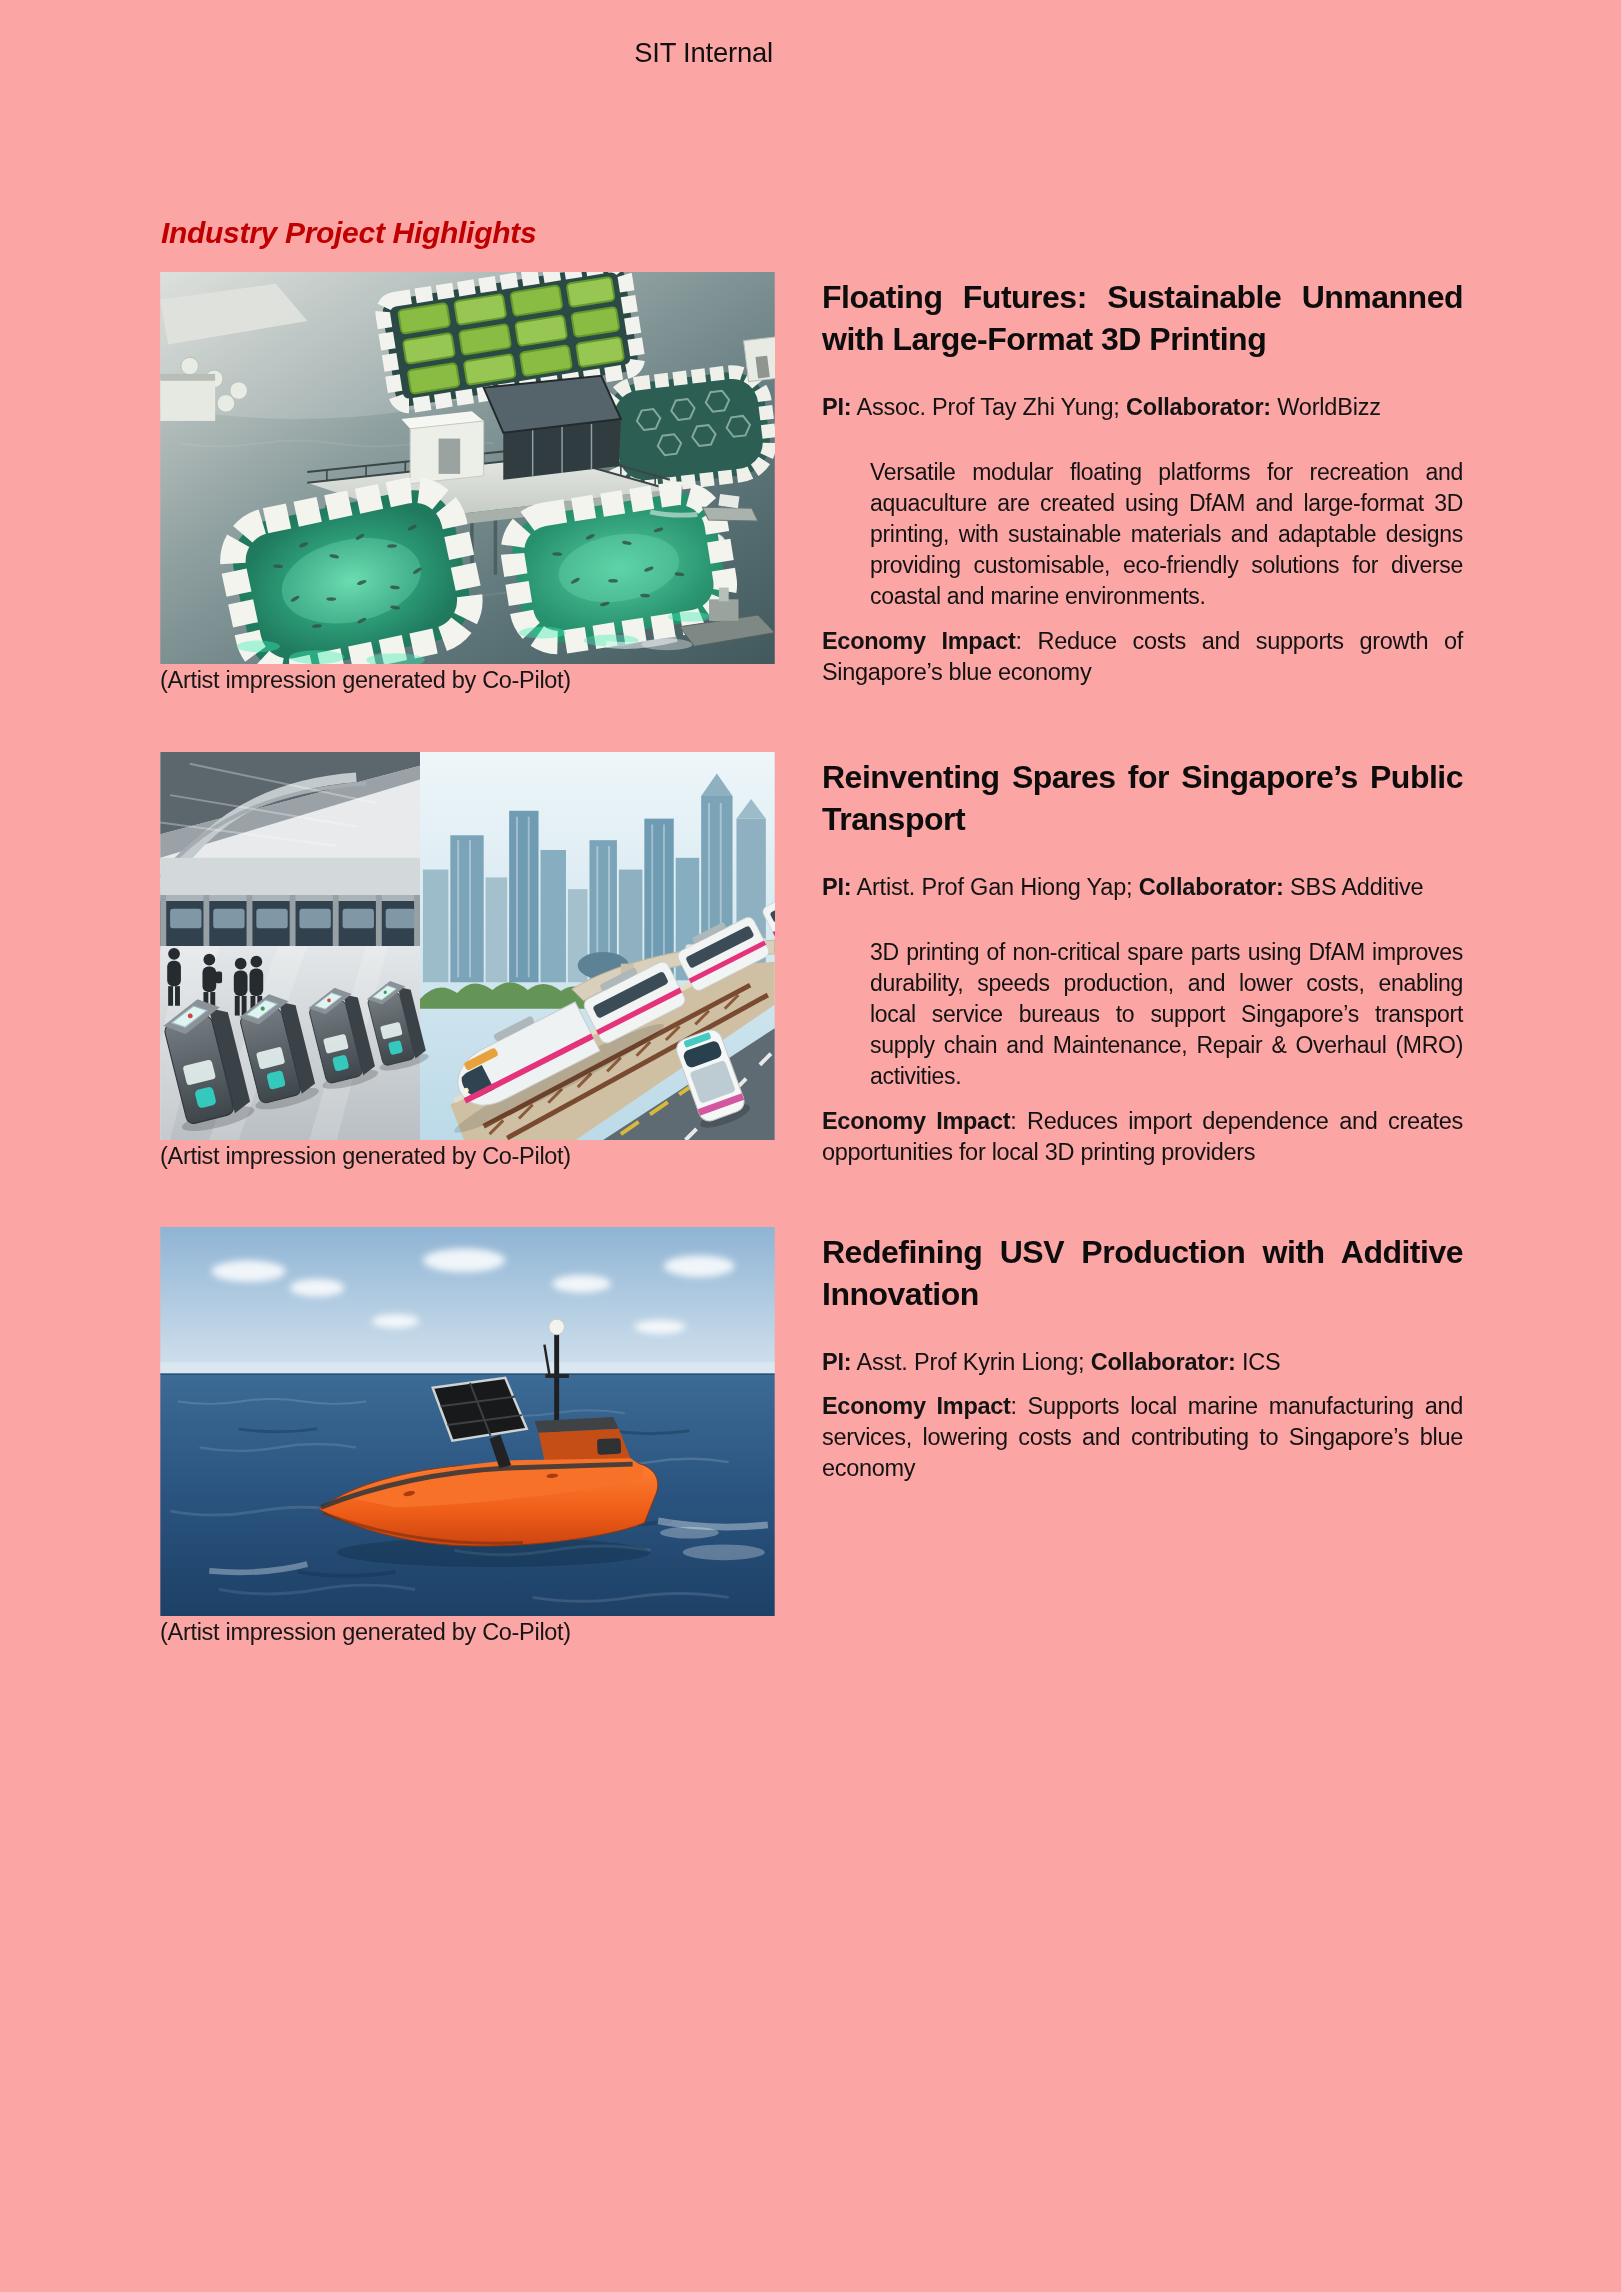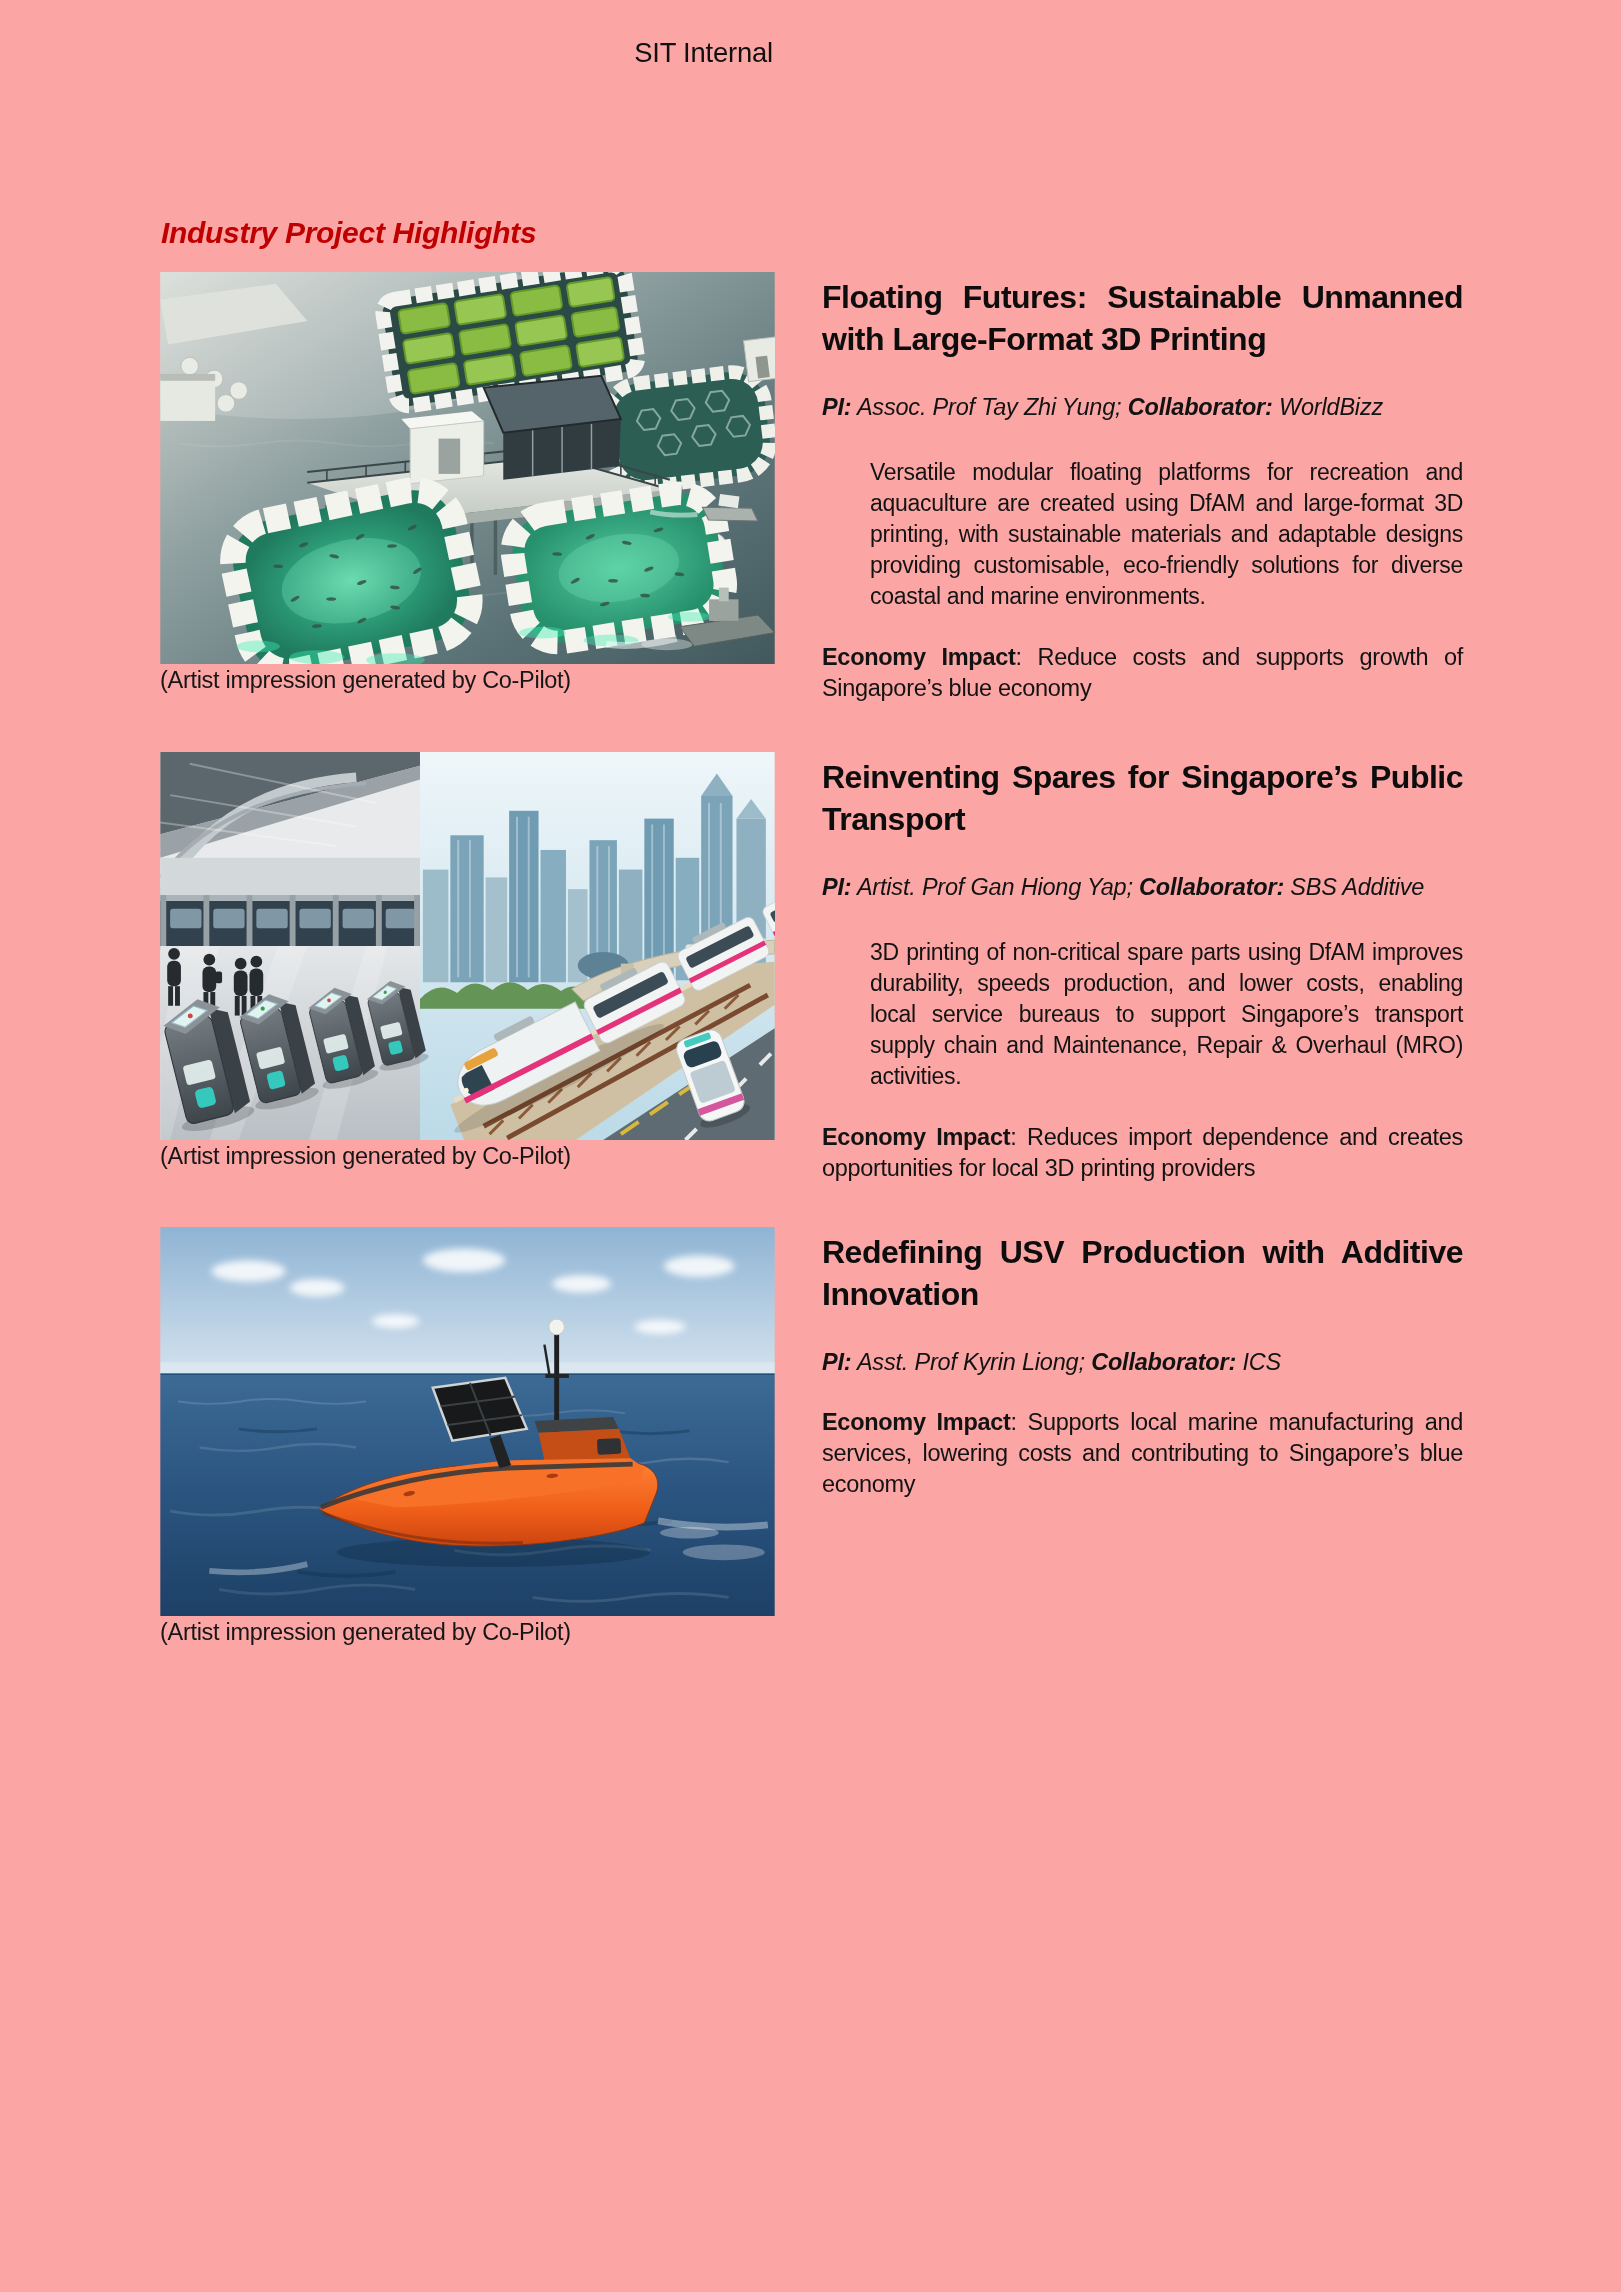--- a/index.html
+++ b/index.html
@@ -16,24 +16,24 @@
     font-size:30px;font-weight:700;font-style:italic;color:#C00000;letter-spacing:-0.3px;
   }
   .project{position:absolute;left:160px;width:1303px;}
   .p1{top:272px;} .p2{top:752px;} .p3{top:1227px;}
   .figure{position:absolute;left:0;top:0;width:615px;}
   .figure svg{display:block;}
   .figure-caption{margin-top:2px;font-size:23.5px;line-height:29px;letter-spacing:-0.3px;color:#161616;}
   .content{position:absolute;left:662px;top:0;width:641px;padding-top:3.9px;}
   .project-title{margin:0;font-size:32px;line-height:42px;font-weight:700;letter-spacing:-0.5px;color:#0d0d0d;}
   .title-l1{text-align:justify;text-align-last:justify;}
-  .pi-line{margin-top:33px;font-size:23.5px;line-height:29px;font-style:italic;letter-spacing:-0.2px;color:#131313;}
+  .pi-line{margin-top:33px;font-size:23.5px;line-height:29px;letter-spacing:-0.2px;color:#131313;}
   .pi-line .lbl{font-weight:700;}
   .body-text{margin-top:35px;font-size:23px;line-height:31px;text-align:justify;letter-spacing:-0.3px;color:#131313;margin-left:48px;}
-  .economy{margin-top:30px;font-size:23.5px;line-height:31px;text-align:justify;letter-spacing:-0.3px;color:#131313;}
+  .economy{margin-top:14px;font-size:23.5px;line-height:31px;text-align:justify;letter-spacing:-0.3px;color:#131313;}
   .economy .lbl{font-weight:700;font-style:normal;}
 </style>
 </head>
 <body>
 
 <div class="page">
 
   <div class="sit-header">SIT Internal</div>
   <div class="doc-heading">Industry Project Highlights</div>
 

